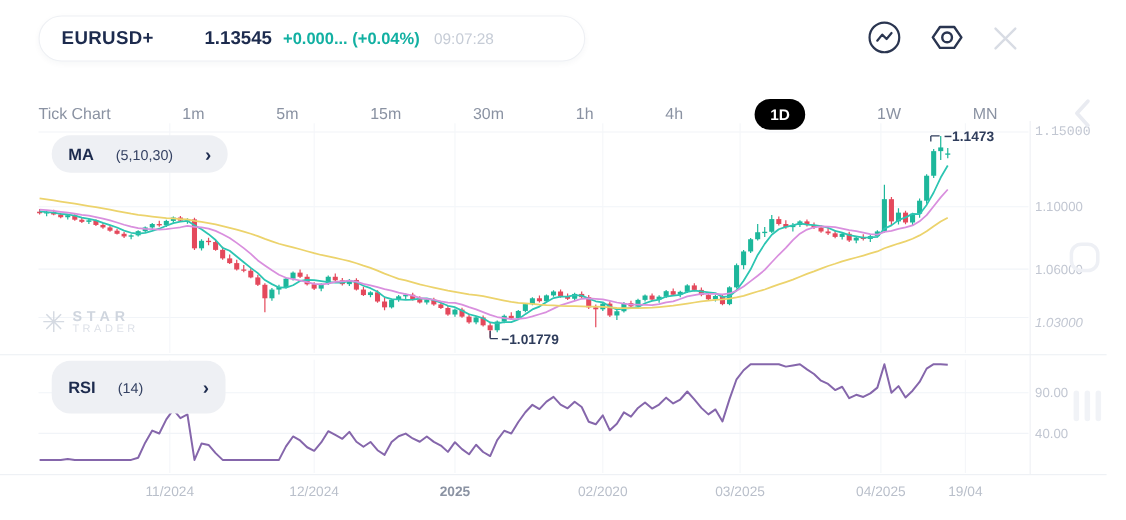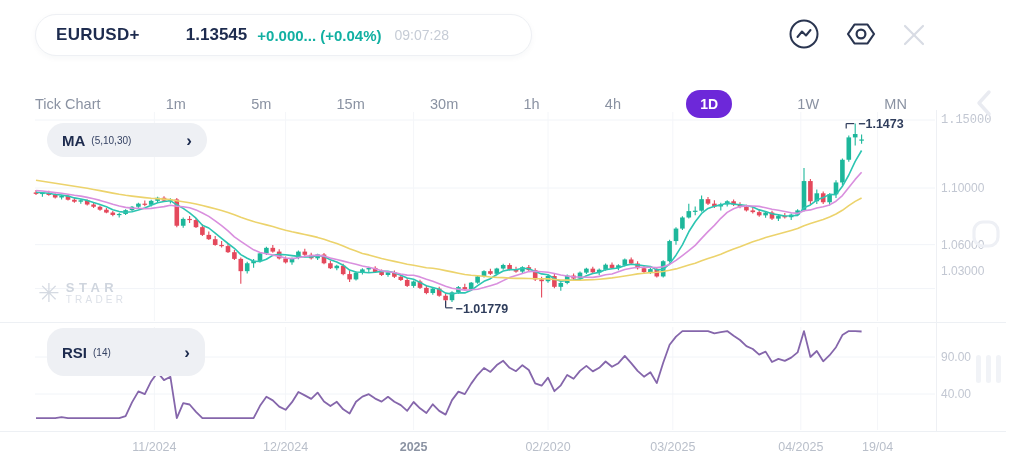--- a/index.html
+++ b/index.html
@@ -11,26 +11,26 @@
               padding:0 20px;box-shadow:0 2px 6px rgba(25,40,80,.04);}
   .sym{font-size:17px;font-weight:700;color:#1d2b4e;letter-spacing:.3px;}
   .px{margin-left:46px;font-size:17px;font-weight:700;color:#1d2b4e;}
   .chg{margin-left:10px;font-size:15px;font-weight:700;color:#12b0a2;}
   .tm{margin-left:13px;font-size:14px;color:#c6ccd6;}
   .hdr-icon{position:absolute;top:18px;width:32px;height:32px;cursor:pointer;}
   
   .tf-bar{position:absolute;left:35px;top:72px;width:872px;height:32px;display:flex;
           align-items:center;justify-content:space-between;}
   .tf{font-size:14.5px;color:#8a92a2;cursor:pointer;white-space:nowrap;margin-top:32px;}
-  .tf.sel{background:#6d28d9;color:#fff;font-weight:700;font-size:14px;padding:6px 14px;border-radius:17px;}
+  .tf.sel{background:#000000;color:#fff;font-weight:700;font-size:14px;padding:6px 14px;border-radius:17px;}
   
   .ind-pill{position:absolute;left:47px;height:34px;box-sizing:border-box;background:#eef0f4;
             border-radius:17px;display:flex;align-items:center;padding:0 15px;cursor:pointer;}
   .ind-pill .nm{font-size:15px;font-weight:700;color:#1d2b4e;}
-  .ind-pill .pr{font-size:10px;color:#354263;margin-left:6px;}
+  .ind-pill .pr{font-size:13px;color:#354263;margin-left:20px;}
   .ind-pill .chev{margin-left:auto;font-size:17px;font-weight:700;color:#1d2b4e;line-height:1;}
   .watermark{position:absolute;left:38px;top:280px;display:flex;align-items:center;pointer-events:none;}
   .wm-star{font-size:26px;color:#d5dae2;line-height:1;}
   .wm-txt{margin-left:6px;}
   .wm-l1{font-size:13px;font-weight:700;letter-spacing:4.5px;color:#cfd5de;line-height:13px;}
   .wm-l2{font-size:10px;letter-spacing:3.2px;color:#dde1e8;line-height:12px;}
   .tick-label{position:absolute;left:941px;transform:translateY(-50%);font-size:12px;color:#c2c7d2;}
   .date-label{position:absolute;top:440px;transform:translateX(-50%);font-size:12.5px;color:#b9bfca;white-space:nowrap;}
   .date-label.em{color:#8b93a3;font-weight:700;}
   .divider{position:absolute;left:0;width:1006px;height:1px;background:#edf0f4;}
@@ -391,21 +391,21 @@
     <span class="wm-txt">
       <div class="wm-l1">STAR</div>
       <div class="wm-l2">TRADER</div>
     </span>
   </div>
 
   <div id="price-labels">
       <div class="tick-label" style="top: 120px; font-family: Liberation Mono, monospace;">1.15000</div>
       <div class="tick-label" style="top: 188.002px;">1.10000</div>
       <div class="tick-label" style="top: 244.668px;">1.06000</div>
-      <div class="tick-label" style="top: 271px;">1.03000</div>
+      <div class="tick-label" style="top: 293px; font-style: italic;">1.03000</div>
     </div>
   <div id="rsi-labels">
       <div class="tick-label" style="top: 357px;">90.00</div>
       <div class="tick-label" style="top: 394px;">40.00</div>
     </div>
   <div id="date-labels">
       <div class="date-label" style="left: 154.4px;">11/2024</div>
       <div class="date-label" style="left: 285.6px;">12/2024</div>
       <div class="date-label em" style="left: 413.6px;">2025</div>
       <div class="date-label" style="left: 548px;">02/2020</div>

